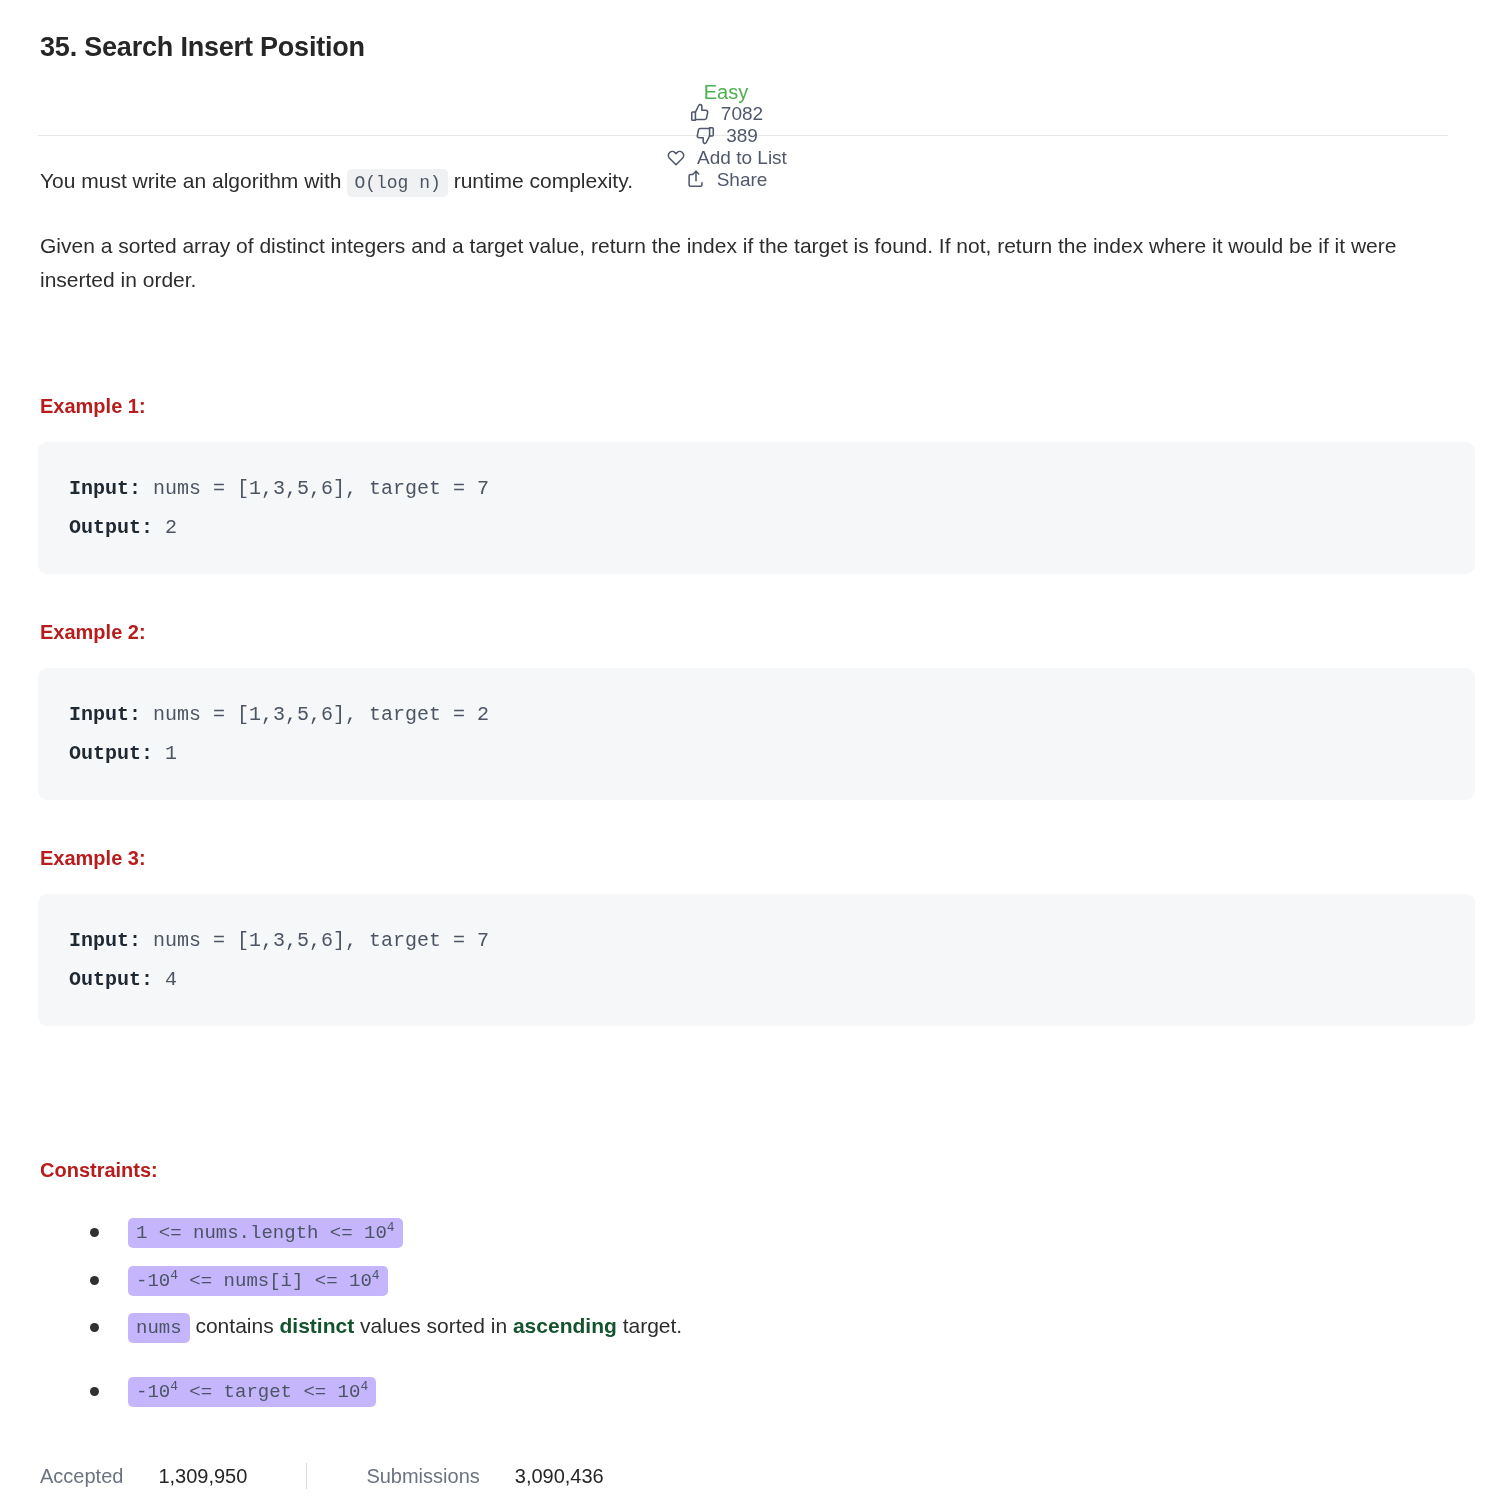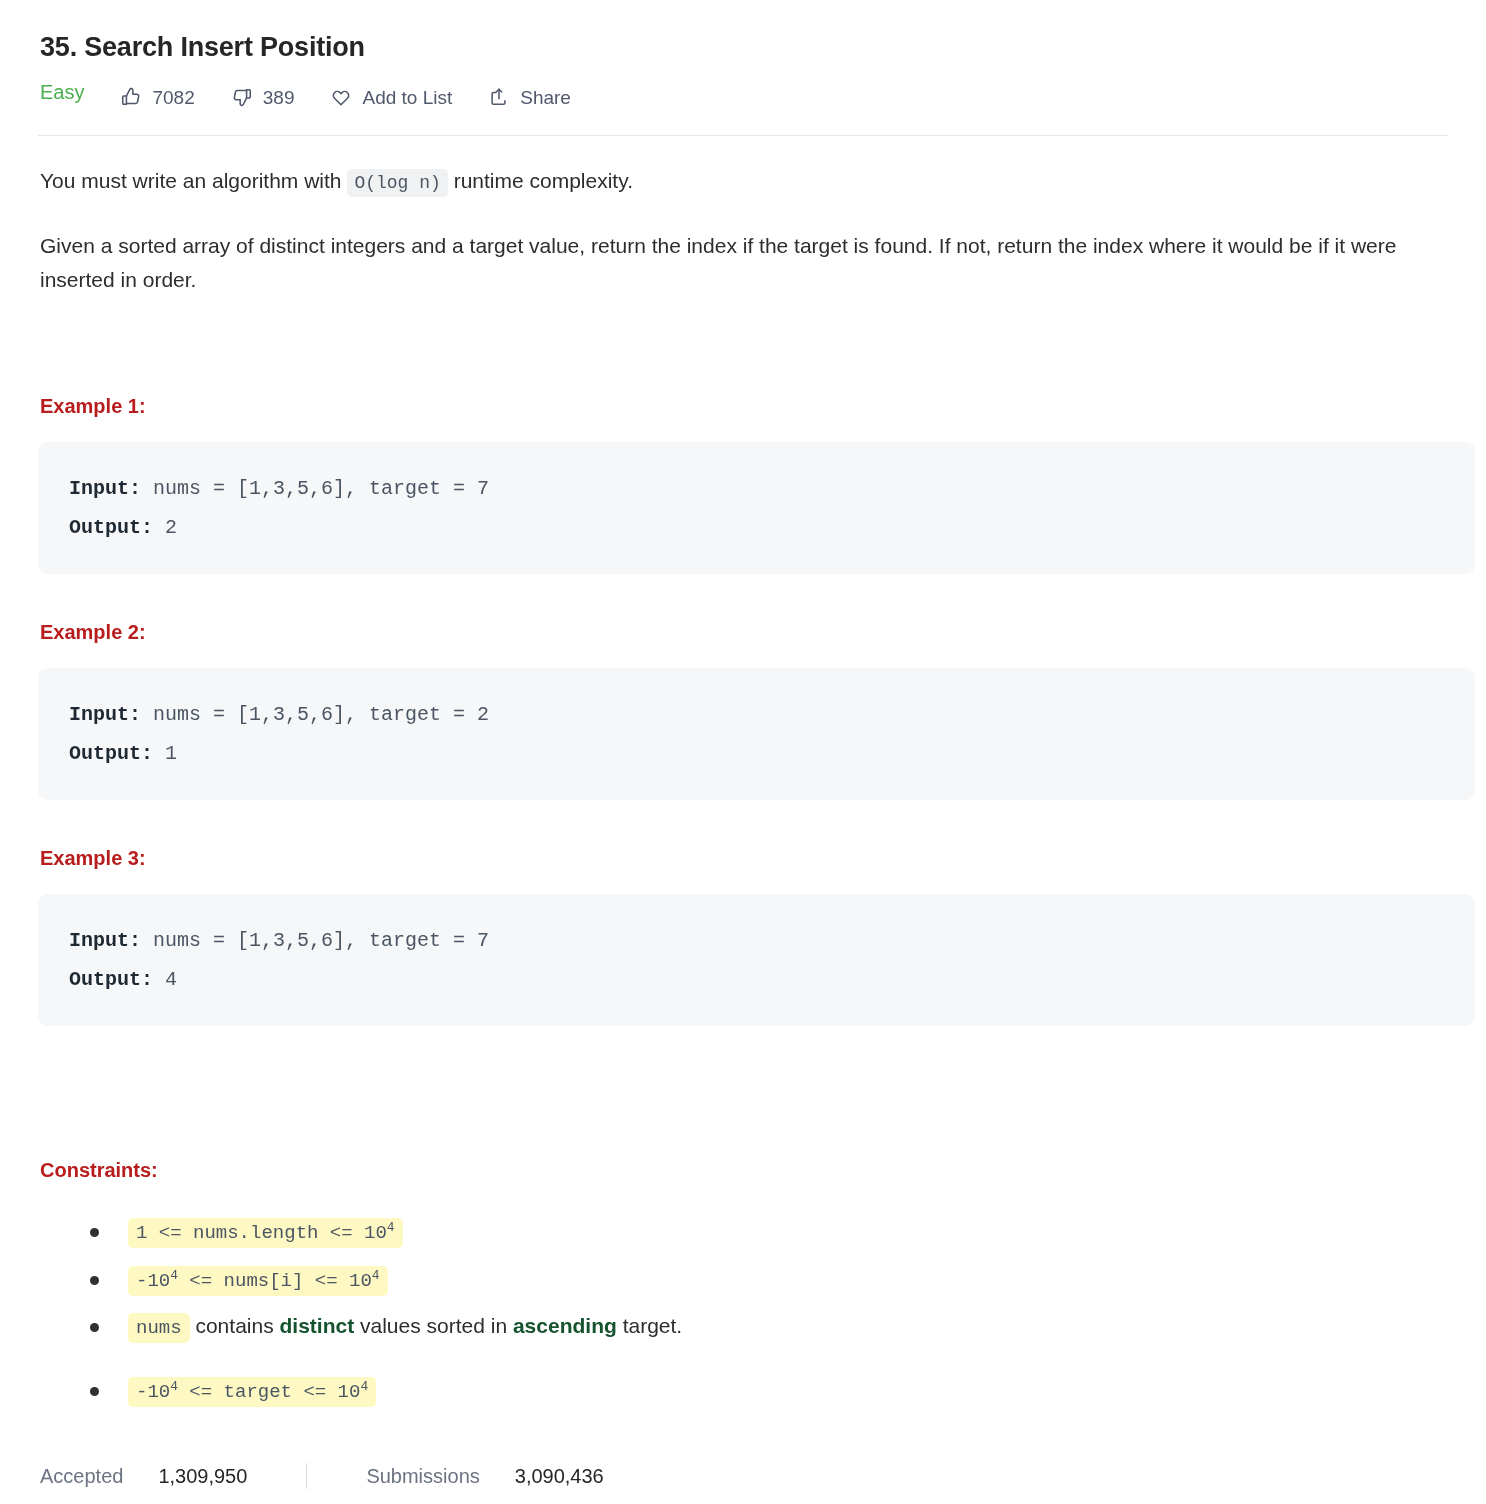--- a/index.html
+++ b/index.html
@@ -26,23 +26,25 @@
   .title {
     font-size: 27px;
     font-weight: bold;
     color: #262626;
     letter-spacing: -0.2px;
     margin: 0 0 0 2px;
     line-height: 1.3;
   }
   .meta-row {
     display: flex;
+    align-items: center;
     margin-top: 17px;
     margin-left: 2px;
     height: 30px;
+    flex-direction: column;
   }
   .difficulty {
     font-size: 20px;
     color: #4caf50;
     margin-right: 36px;
     line-height: 1;
   }
   .meta-item {
     display: flex;
     align-items: center;
@@ -138,21 +140,21 @@
     top: 13px;
     width: 9px;
     height: 9px;
     border-radius: 50%;
     background: #303030;
   }
   ul.constraints li:last-child { margin-bottom: 0; margin-top: 30px; }
   code.cons {
     font-family: "Liberation Mono", monospace;
     font-size: 19px;
-    background: #fef9c3;
+    background: #c4b5fd;
     color: #4b5563;
     border-radius: 5px;
     padding: 4px 8px;
     white-space: nowrap;
   }
   code.cons sup {
     font-size: 0.68em;
     vertical-align: super;
     line-height: 0;
   }

